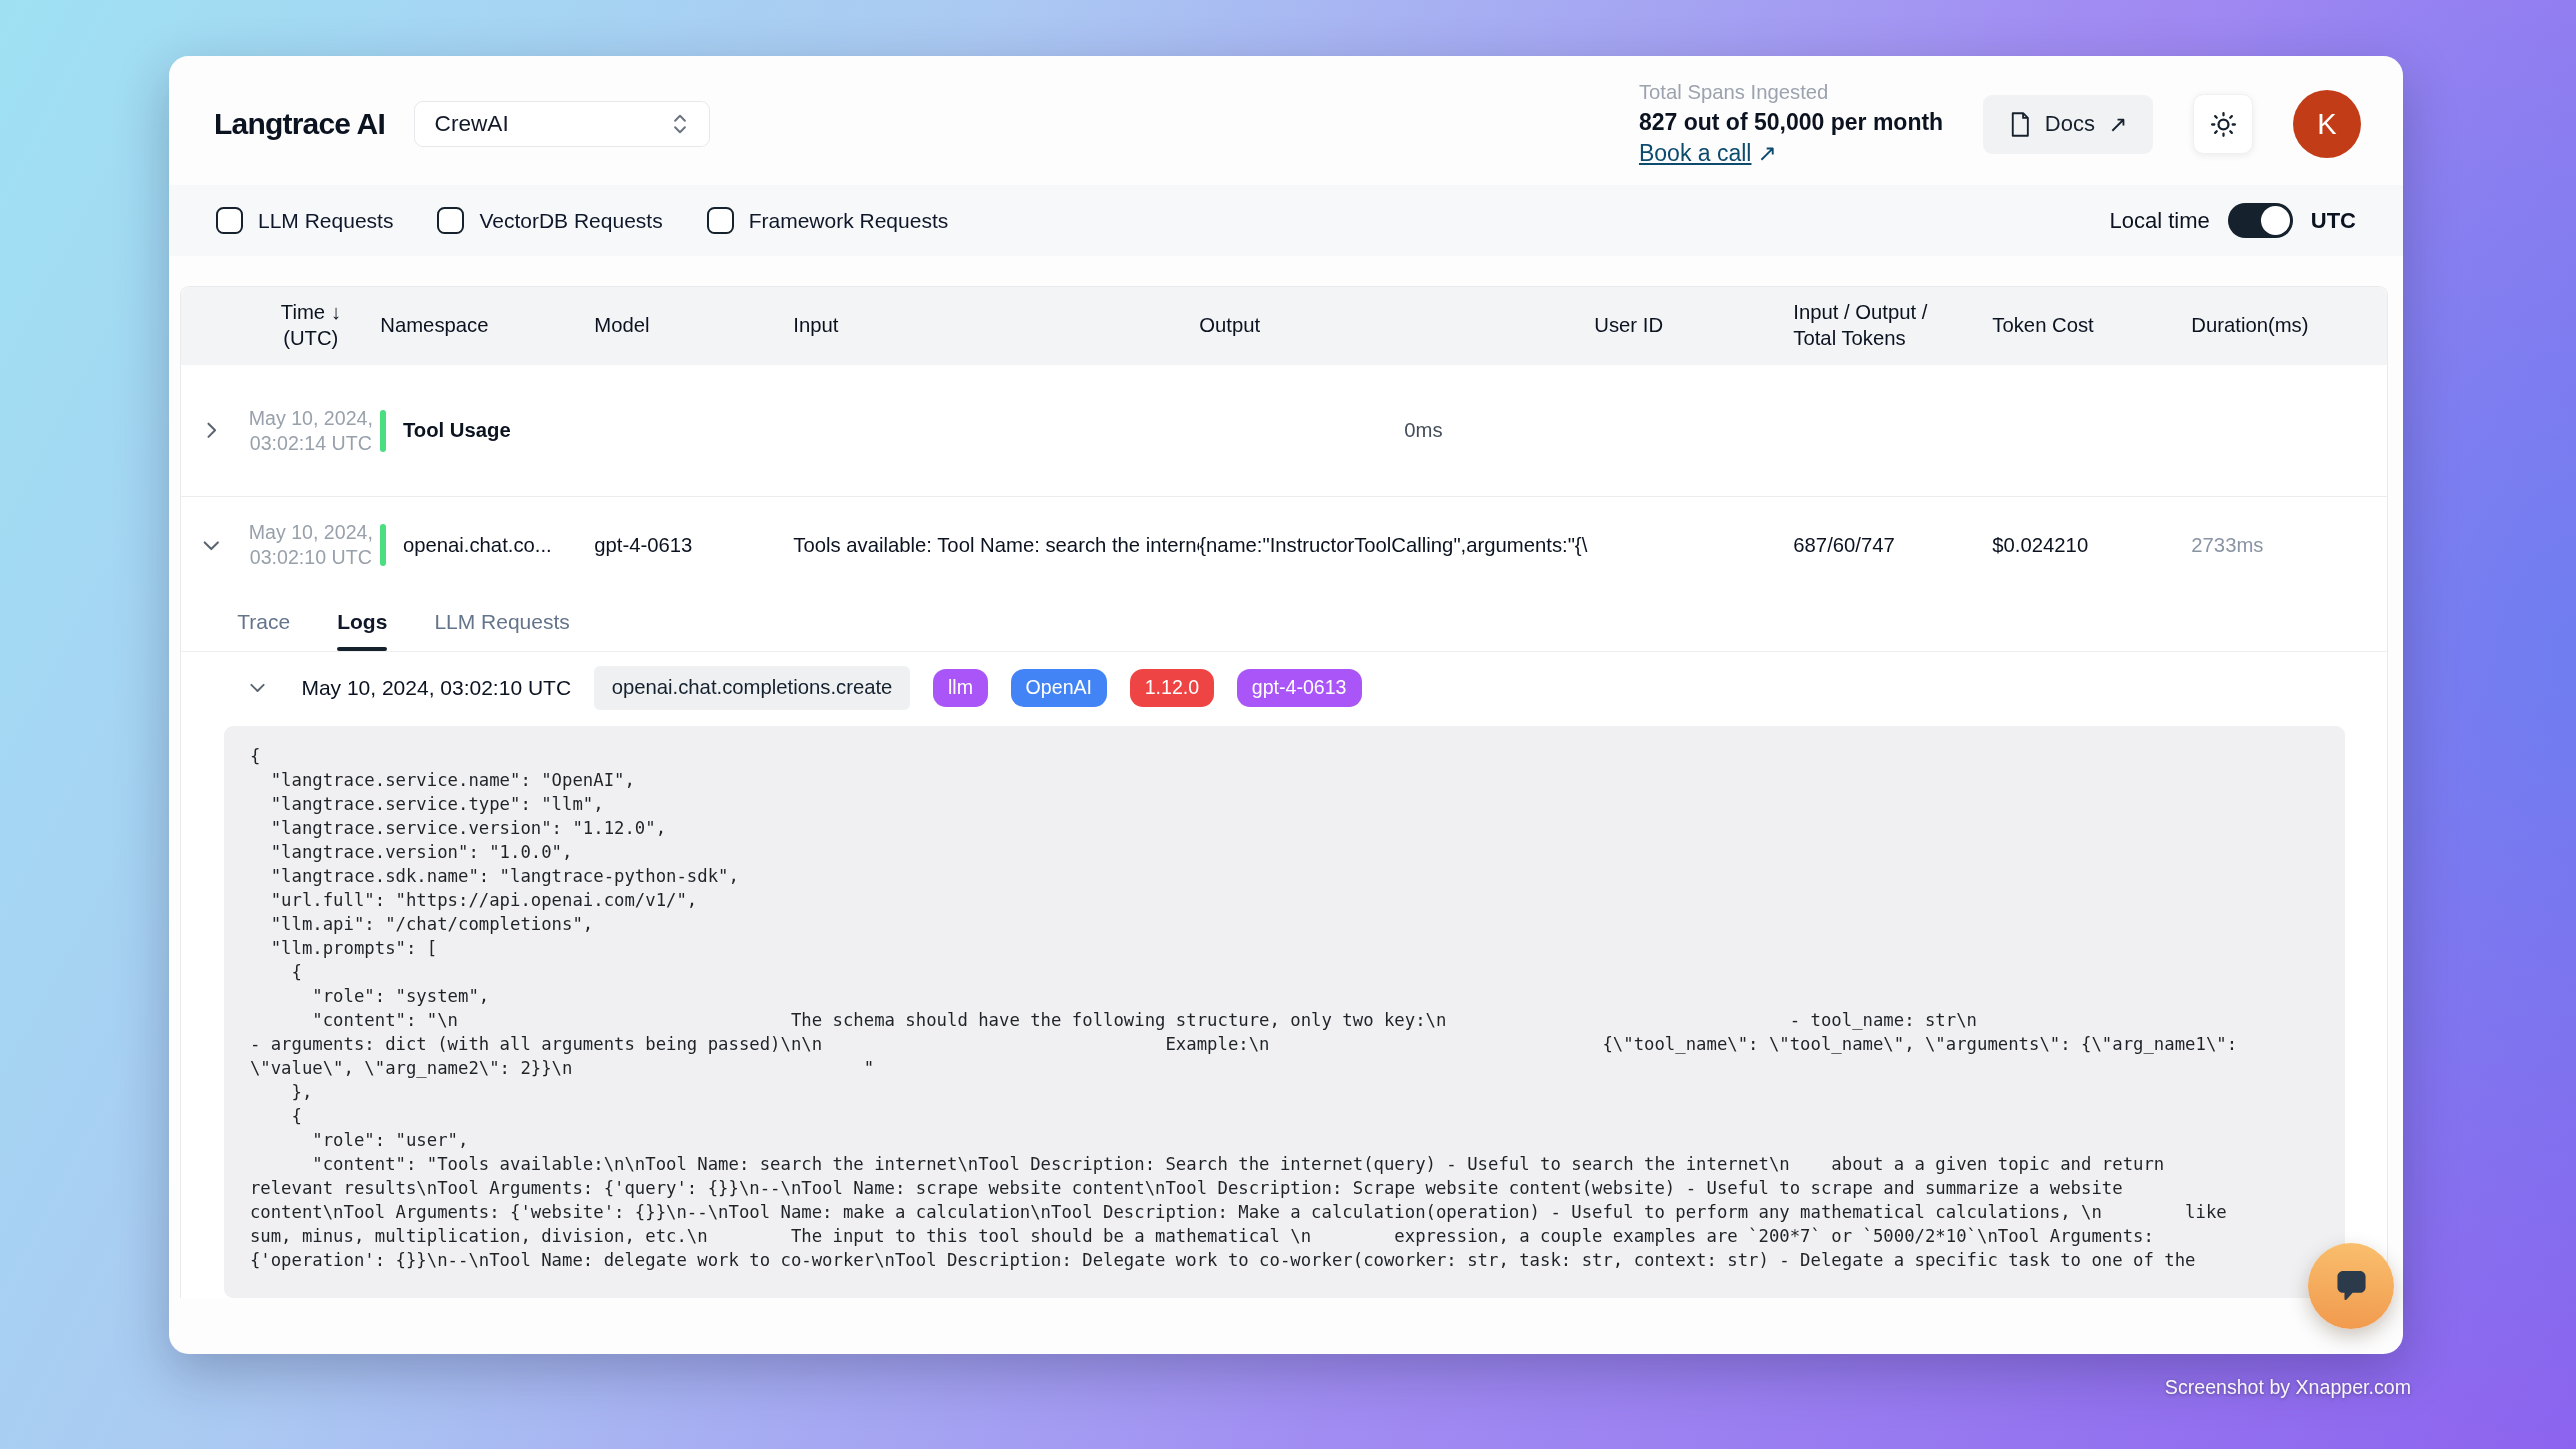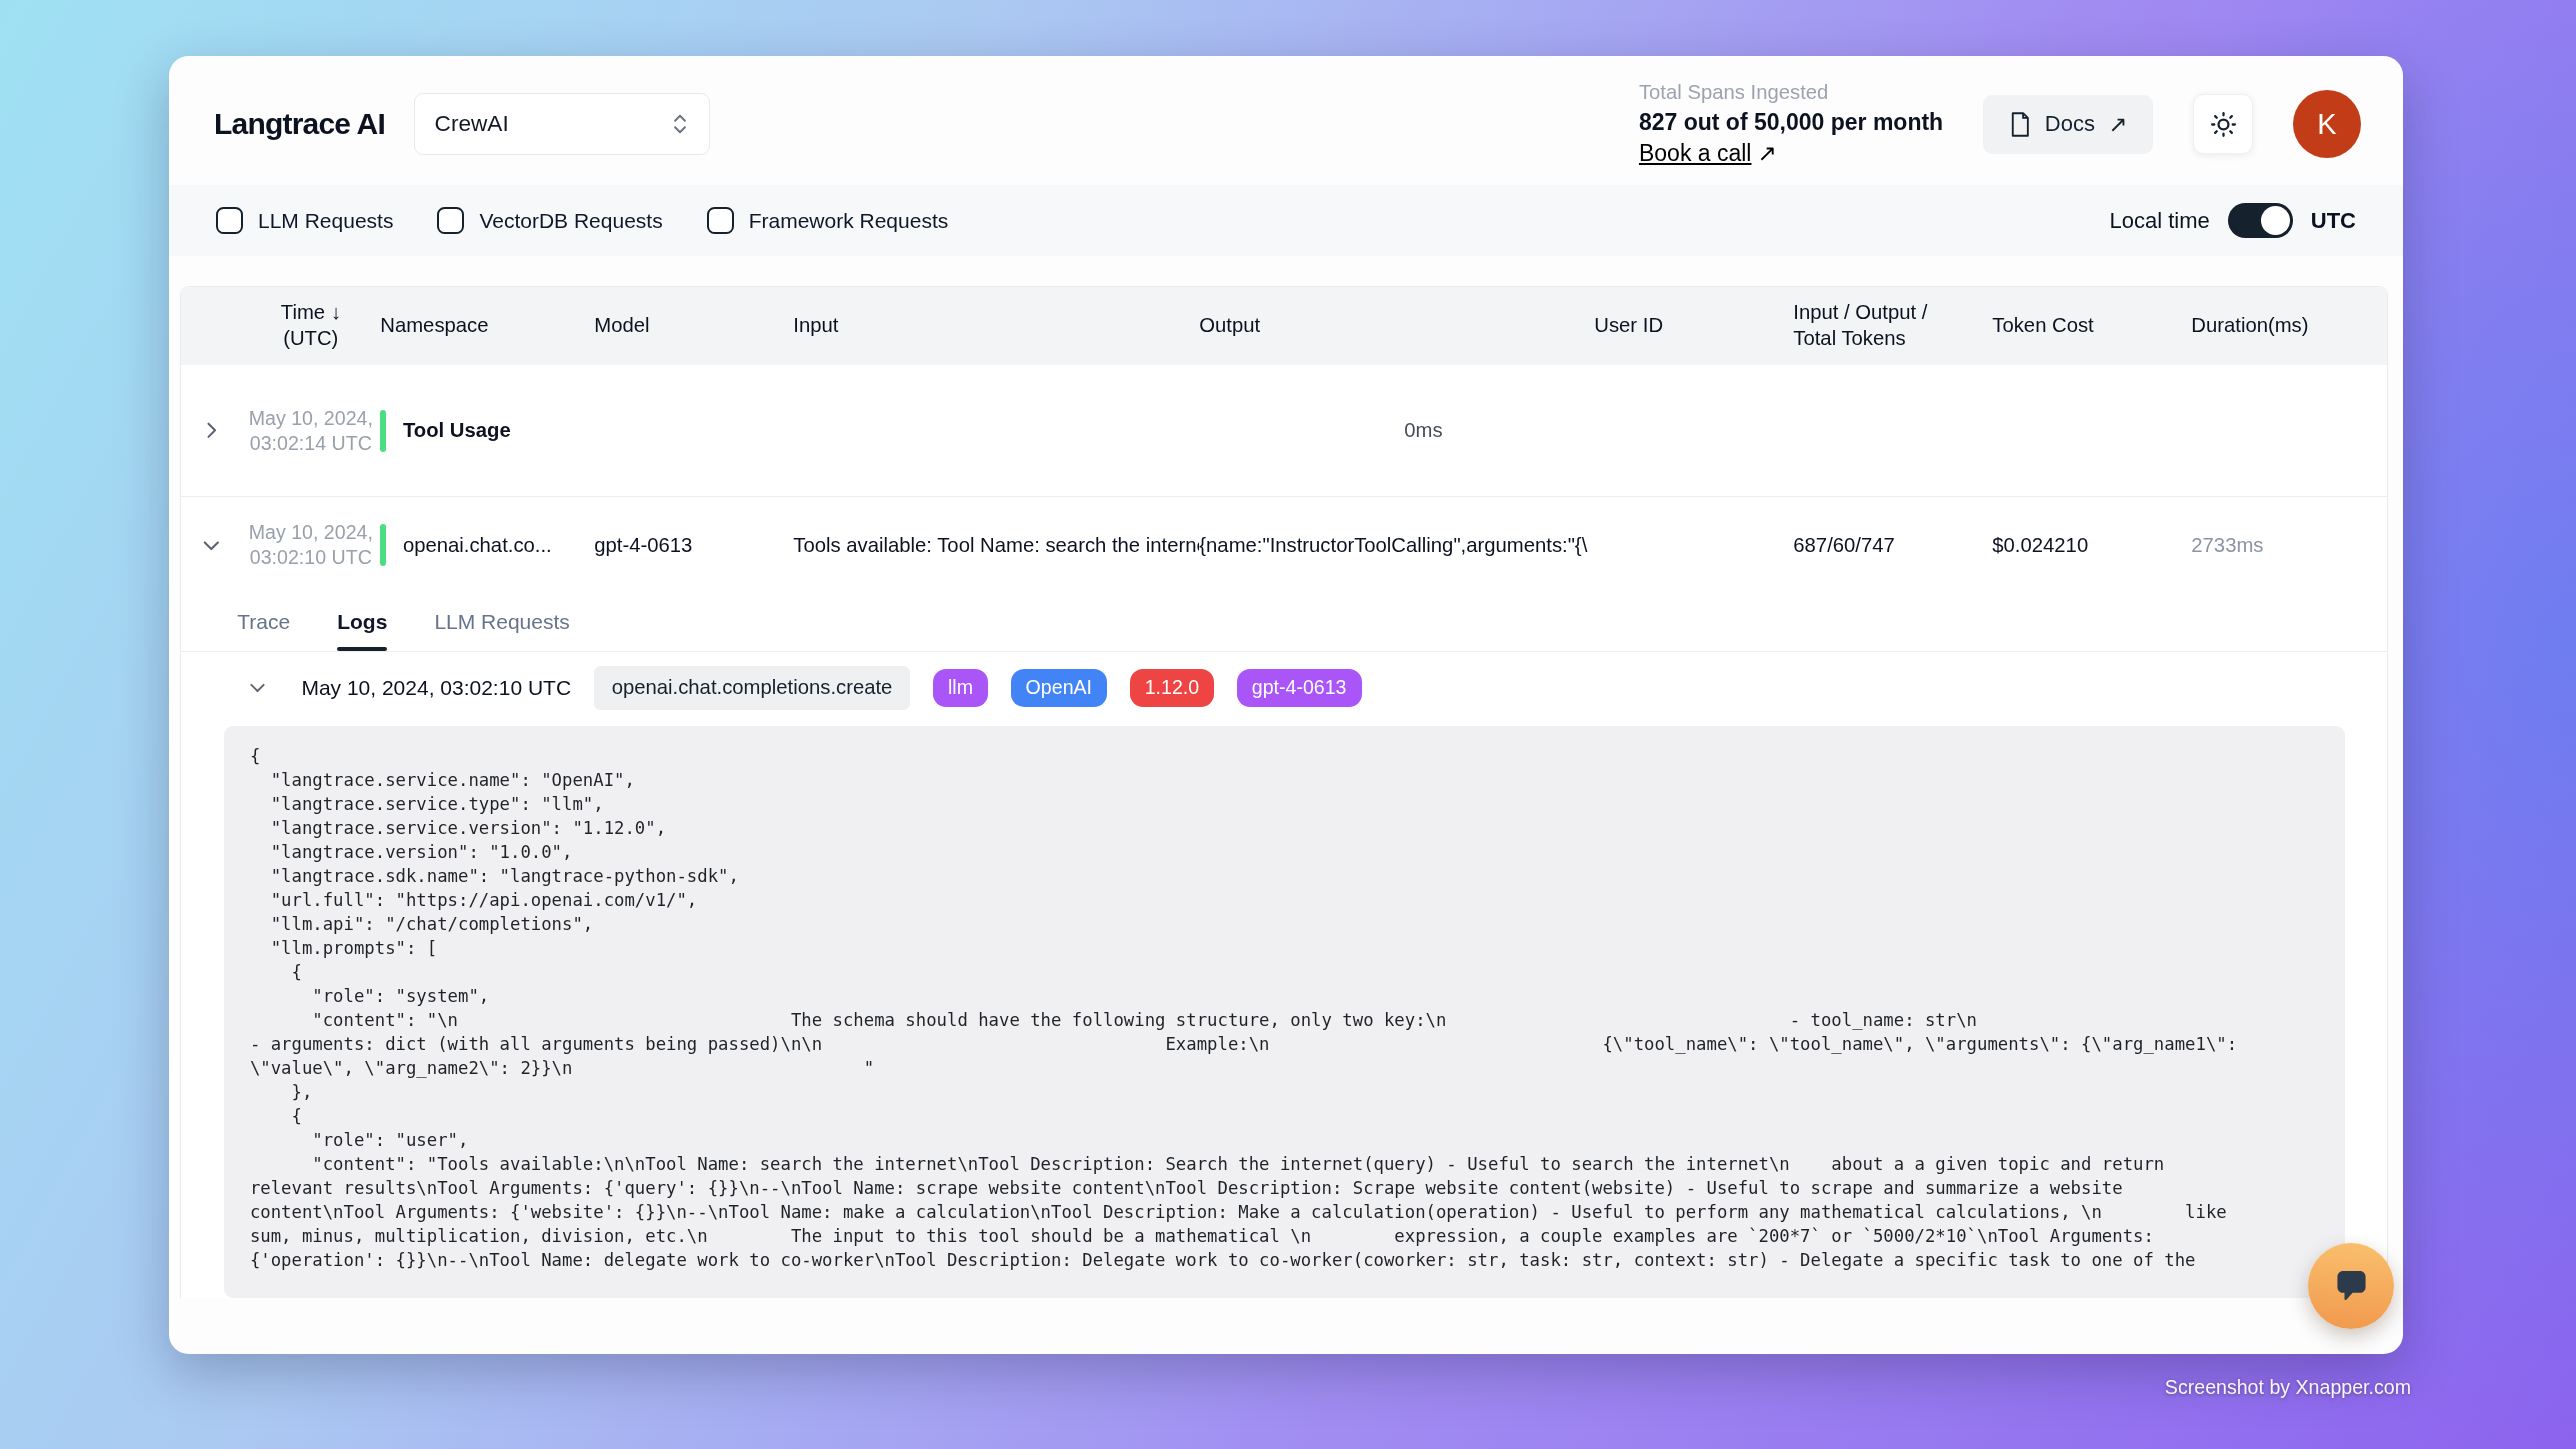--- a/index.html
+++ b/index.html
@@ -16,30 +16,30 @@
   .card {
     position:absolute; left:169px; top:56px; width:2234px; height:1298px;
     background:#fdfdfd; border-radius:19.6px; overflow:hidden;
     box-shadow:0 18px 53px rgba(25,25,70,0.28);
   }
 
   
   .top { display:flex; align-items:center; margin:32px 42px 0 45px; height:72px; }
   .logo { font-size:30px; font-weight:bold; color:#0b1220; letter-spacing:-0.8px; }
   .proj-select {
-    margin-left:29px; width:296px; height:62px; background:#fff;
+    margin-left:29px; width:296px; height:46px; background:#fff;
     border:1.5px solid #e7e8ec; border-radius:9px; display:flex; align-items:center;
     padding:0 19.6px; font-size:22.6px; color:#111827; cursor:pointer;gap:44px;
   }
   .proj-select .chev { margin-left:auto; display:flex; }
   .right-group { margin-left:auto; display:flex; align-items:center; gap:40px; }
   .usage { display:flex; flex-direction:column; gap:4.5px; }
   .usage-label { font-size:20.3px; color:#9ca3af; }
   .usage-value { font-size:23px; font-weight:600; color:#0b1220; }
-  .usage-link { font-size:23px; color:#000000; text-decoration:underline; cursor:pointer; }
+  .usage-link { font-size:23px; color:#0c4a6e; text-decoration:underline; cursor:pointer; }
   .usage-link .arr { text-decoration:none; display:inline-block; margin-left:6px; }
   .docs-btn {
     height:59px; background:#f1f2f4; border-radius:9px; display:flex; align-items:center;
     gap:13.5px; padding:0 25.6px; font-size:22px; font-weight:500; color:#16212e; cursor:pointer;
   }
   .docs-btn .arr { font-size:22.6px; }
   .theme-btn {
     width:60px; height:60px; background:#fff; border:0.8px solid #f0f0f2; border-radius:10.5px;
     display:flex; align-items:center; justify-content:center; cursor:pointer;
     box-shadow:0 1.5px 7.5px rgba(0,0,0,0.07);

